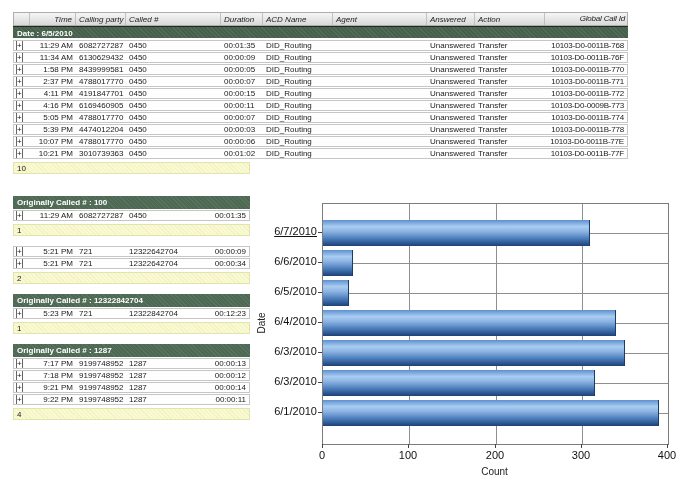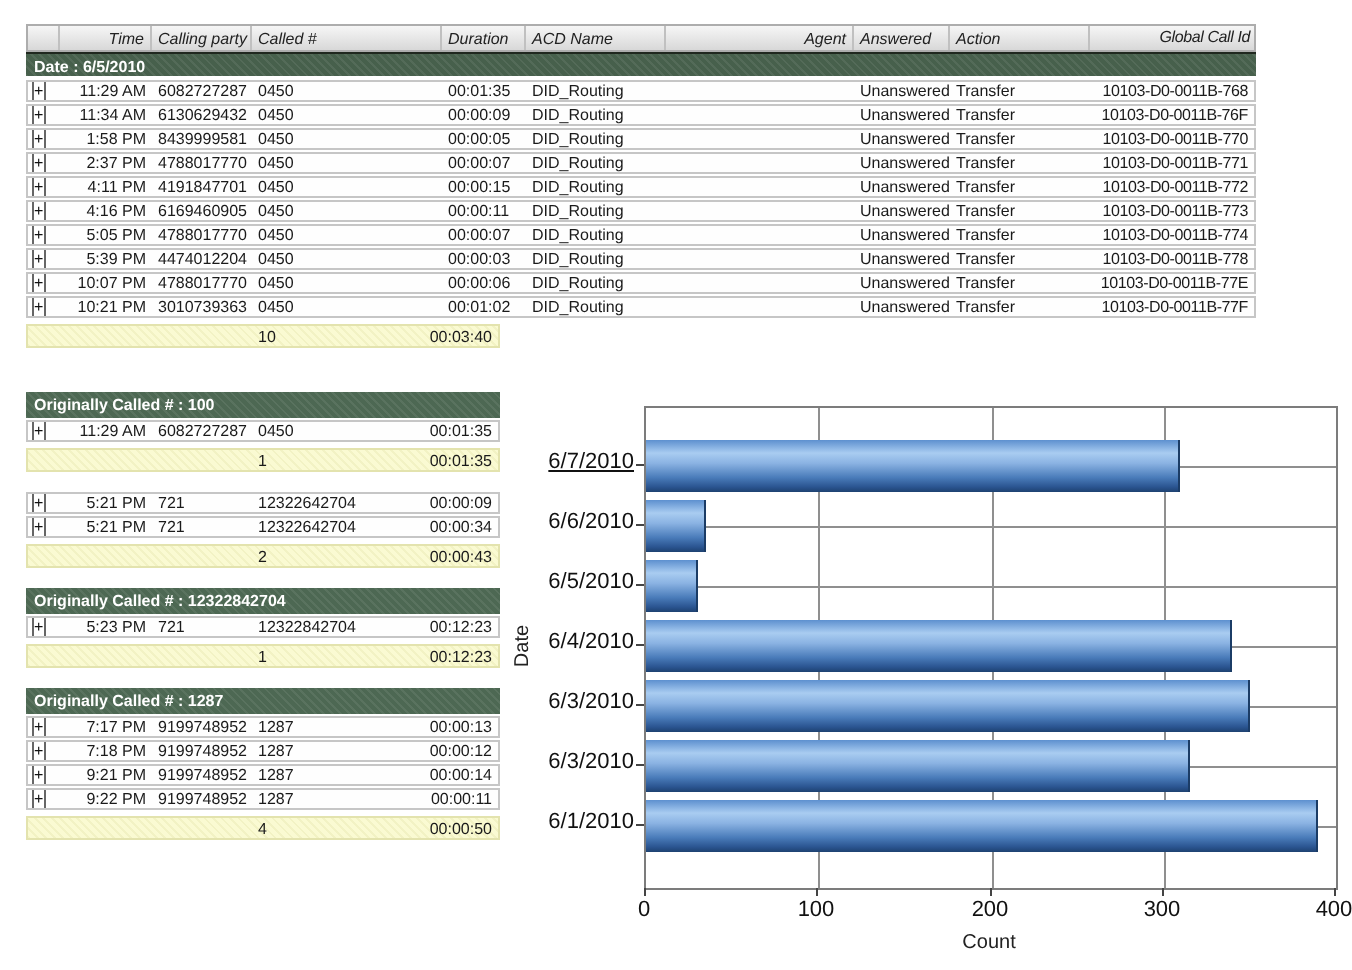--- a/index.html
+++ b/index.html
@@ -7,42 +7,42 @@
         font-family:"Liberation Sans","DejaVu Sans",sans-serif;font-size:8px;color:#1a1a1a;overflow:hidden;padding-left:29px;}
 
   
   .main-table{position:absolute;left:13px;top:12px;width:615px;}
   .thead{display:flex;height:14px;line-height:12px;background:linear-gradient(#f6f6f6,#d8d8d8);
          border:1px solid #adadad;box-sizing:border-box;font-style:italic;color:#222;}
   .hc{border-right:1px solid #c0c0c0;padding:1px 3px;box-sizing:border-box;white-space:nowrap;overflow:hidden;}
   .hc:last-child{border-right:none;}
   .c0{width:16px;flex:none;} .c1{width:46px;flex:none;text-align:right;} .c2{width:50px;flex:none;}
   .c3{width:95px;flex:none;} .c4{width:42px;flex:none;} .c5{width:70px;flex:none;}
-  .c6{width:94px;flex:none;text-align:right;} .c7{width:48px;flex:none;} .c8{width:70px;flex:none;}
+  .c6{width:94px;flex:none;} .c7{width:48px;flex:none;} .c8{width:70px;flex:none;}
   .c9{flex:1;text-align:right;padding:0 2px;letter-spacing:-0.2px;}
 
   .green-row{height:13px;line-height:13px;color:#fff;font-weight:bold;padding-left:4px;box-sizing:border-box;
              background-color:#4d6853;
              background-image:repeating-linear-gradient(45deg,rgba(255,255,255,0.07) 0 1px,transparent 1px 3px);
              border-bottom:1px solid #fff;white-space:nowrap;}
   .date-row{background-color:#47604c;border-top:1px solid #20281f;}
 
   .trow{display:flex;height:11px;line-height:9px;align-items:center;border:1px solid #c6c6c6;
         box-sizing:border-box;margin-top:1px;background:#fefefe;}
   .cell{padding:0 3px;box-sizing:border-box;white-space:nowrap;overflow:hidden;}
   .expand{width:8px;height:8px;margin-left:2px;border:1px solid #666;background:#fff;flex:none;
           font-size:8px;line-height:7px;text-align:center;color:#111;box-sizing:border-box;cursor:pointer;}
 
   
   .g0{width:16px;flex:none;} .g1{width:46px;flex:none;text-align:right;} .g2{width:50px;flex:none;}
   .g3{width:75px;flex:none;} .g4{flex:1;text-align:right;}
 
   .srow{display:flex;width:237px;height:12px;line-height:11px;margin-top:3px;box-sizing:border-box;
         background-color:#fafad2;border:1px solid #e3e3ae;
-        background-image:repeating-linear-gradient(45deg,rgba(210,210,140,0.20) 0 1px,transparent 1px 3px);}
+        background-image:repeating-linear-gradient(45deg,rgba(210,210,140,0.20) 0 1px,transparent 1px 3px);flex-direction:column;}
 
   .gsec{width:237px;margin-top:10px;}
   .gsec .green-row{border-bottom:none;}
   .grow{display:flex;height:11px;line-height:9px;align-items:center;border:1px solid #c6c6c6;
         box-sizing:border-box;margin-top:1px;background:#fefefe;}
 
   
   .chart{position:absolute;left:255px;top:190px;width:421px;height:295px;}
   .plot{position:absolute;left:67px;top:13px;width:345px;height:240px;border:1px solid #7c7c7c;
         box-sizing:content-box;background:#fff;}
@@ -144,21 +144,21 @@
         <div class="trow">
           <span class="cell c0" style="padding: 0px;"><span class="expand">+</span></span>
           <span class="cell c1">4:16 PM</span>
           <span class="cell c2">6169460905</span>
           <span class="cell c3">0450</span>
           <span class="cell c4">00:00:11</span>
           <span class="cell c5">DID_Routing</span>
           <span class="cell c6"></span>
           <span class="cell c7">Unanswered</span>
           <span class="cell c8">Transfer</span>
-          <span class="cell c9">10103-D0-0011B-773</span>
+          <span class="cell c9">10103-D0-0009B-773</span>
         </div>
         <div class="trow">
           <span class="cell c0" style="padding: 0px;"><span class="expand">+</span></span>
           <span class="cell c1">5:05 PM</span>
           <span class="cell c2">4788017770</span>
           <span class="cell c3">0450</span>
           <span class="cell c4">00:00:07</span>
           <span class="cell c5">DID_Routing</span>
           <span class="cell c6"></span>
           <span class="cell c7">Unanswered</span>

